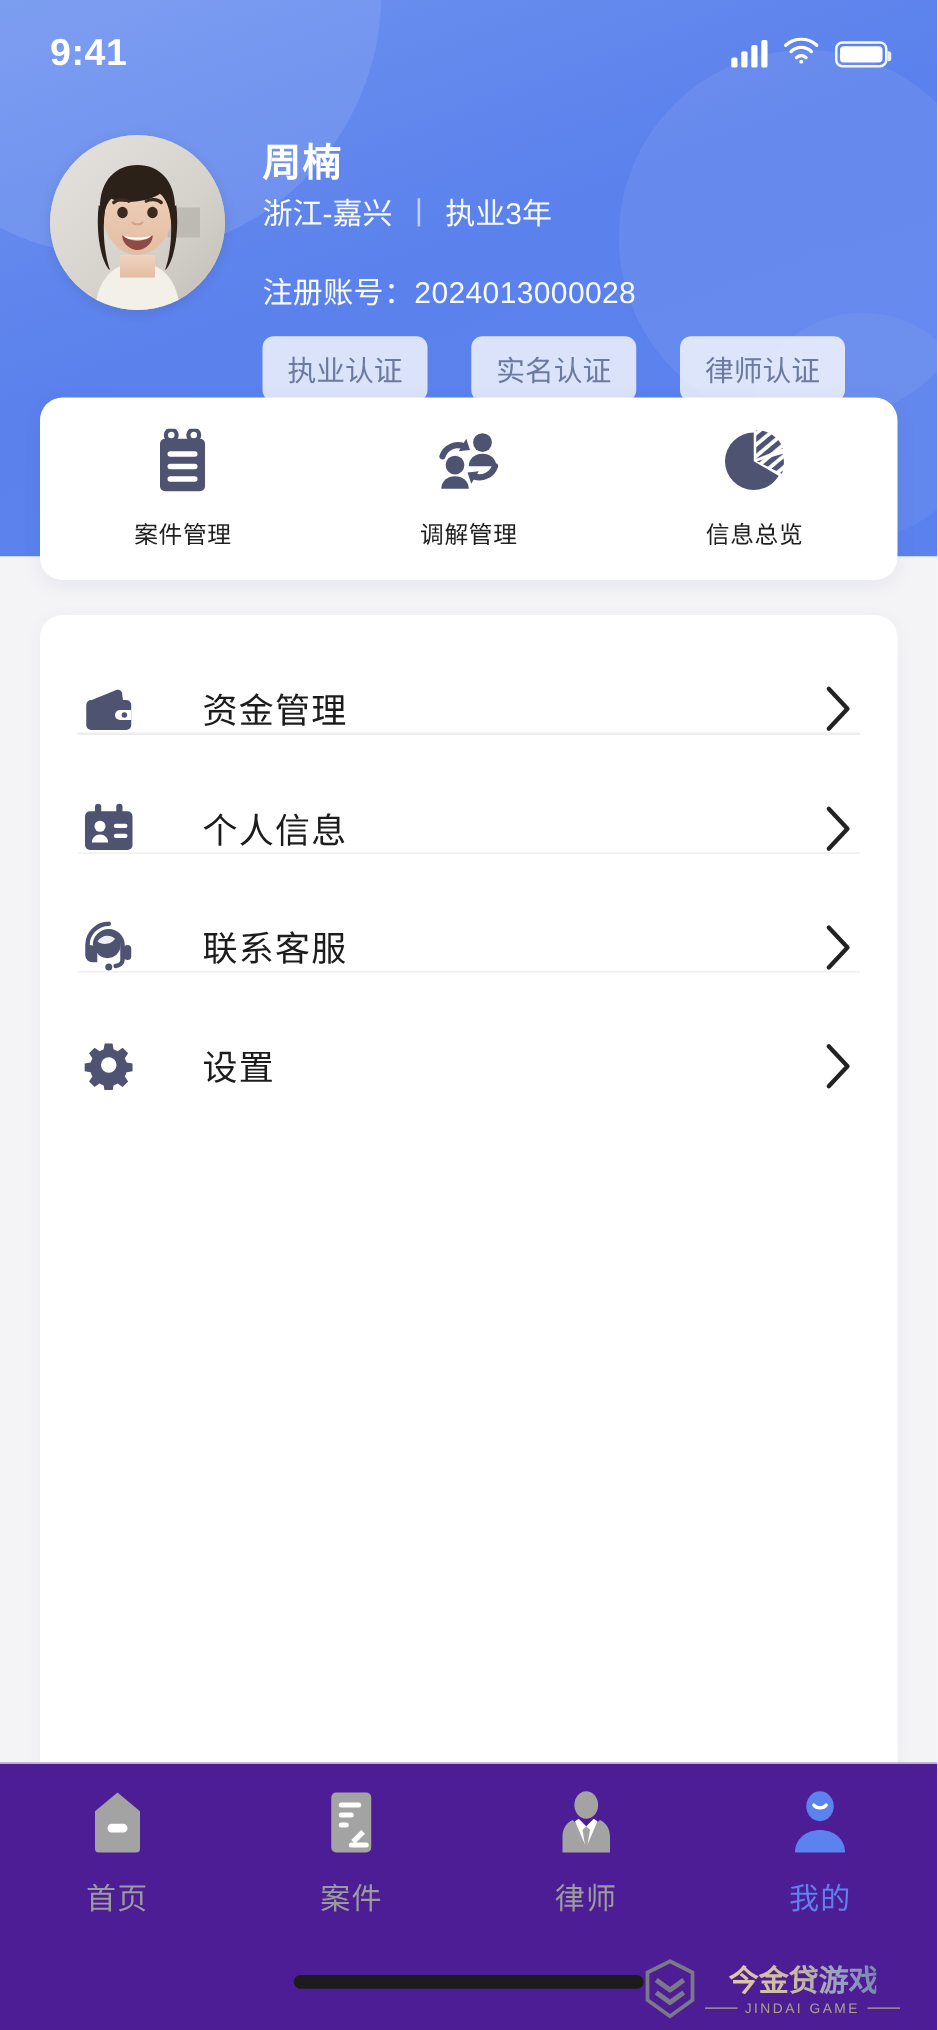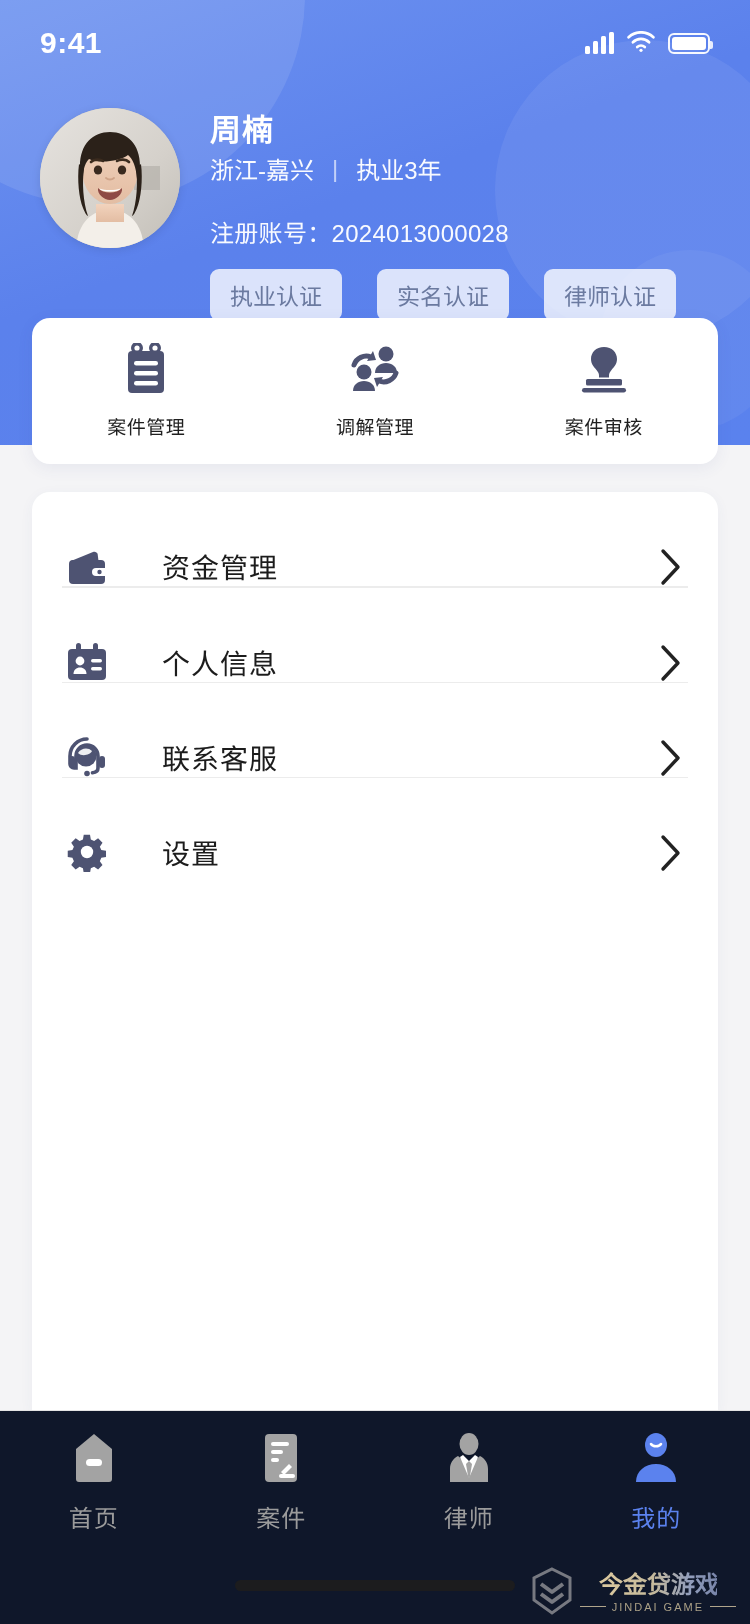--- a/index.html
+++ b/index.html
@@ -83,31 +83,31 @@
   }
   .mrow { height:94px; display:flex; align-items:flex-end; position:relative;gap:24px; }
   .mrow .micon { width:54px; display:flex; align-items:center; justify-content:center; flex:0 0 auto; }
   .mrow .mlabel { margin-left:24px; font-size:28px; color:#1c1c1c; letter-spacing:1px; flex:1; }
   .chev { width:22px; height:38px; flex:0 0 auto; margin-right:8px; }
   .divider { height:1px; background:#ececec; margin:0 2px; }
 
   
   .tabbar {
     position:absolute; left:0; bottom:0; width:750px; height:214px;
-    background:#0f172a; border-top:1px solid #e4e4e4; z-index:8;
+    background:#4c1d95; border-top:1px solid #e4e4e4; z-index:8;
   }
   .tabs { display:flex; height:146px; padding-top:16px; }
   .tab { flex:1; display:flex; flex-direction:column; align-items:center; }
   .tab .ticon { height:62px; display:flex; align-items:center; justify-content:center; }
   .tab .tlabel { margin-top:10px; font-size:24px; color:#9b9b9b; letter-spacing:1px; }
   .tab.active .tlabel { color:#5b82ee; }
   .homebar { position:absolute; left:50%; transform:translateX(-50%); bottom:33px; width:280px; height:11px; background:#1c1c1e; border-radius:6px; }
 
   
-  .watermark { position:absolute; right:14px; bottom:8px; display:flex; align-items:center; z-index:9; opacity:.95; }
+  .watermark { position:absolute; right:30px; bottom:8px; display:flex; align-items:center; z-index:9; opacity:.95; }
   .wm-text { display:flex; flex-direction:column; align-items:center; margin-left:6px; }
   .wm-sub { font-size:11px; letter-spacing:2px; color:#b4a88c; display:flex; align-items:center; gap:6px; margin-top:1px; }
   .wm-sub::before, .wm-sub::after { content:""; display:block; width:26px; height:1px; background:#b9ad92; }
 </style>
 </head>
 <body>
 
 <div class="phone">
 
   <div class="header">
@@ -211,31 +211,37 @@
           <path d="M5 48c0-6.2 5-10 11-10s11 3.8 11 10z" fill="#4e5372"></path>
           <path d="M6 22a13 13 0 0 1 17-8" stroke="#4e5372" stroke-width="5" fill="none" stroke-linecap="round"></path>
           <path d="M25 8l3 9-9 1z" fill="#4e5372"></path>
           <path d="M48 30a13 13 0 0 1-17 8" stroke="#4e5372" stroke-width="5" fill="none" stroke-linecap="round"></path>
           <path d="M29 44l-3-9 9-1z" fill="#4e5372"></path>
         </svg>
       </span>
       <span class="qlabel">调解管理</span>
     </div>
 
+
     <div class="quick">
       <span class="qicon">
         <svg width="50" height="52" viewBox="0 0 50 52">
-          <path d="M25 4c8 0 13 5.5 13 12 0 5-3 8-5.5 11-1.6 1.9-2.5 3.6-2.5 5.5v2h-10v-2c0-1.9-.9-3.6-2.5-5.5C15 24 12 21 12 16c0-6.5 5-12 13-12z" fill="#4e5372"></path>
-          <rect x="7" y="36" width="36" height="6.5" rx="1.6" fill="#4e5372"></rect>
-          <rect x="3" y="45" width="44" height="4.4" rx="2.2" fill="#4e5372"></rect>
-        </svg>
-      </span>
-      <span class="qlabel">案件审核</span>
-    </div>
-
+          <defs>
+            <pattern id="hatch" width="7" height="7" patternUnits="userSpaceOnUse" patternTransform="rotate(-40)">
+              <rect width="7" height="7" fill="#fff"></rect>
+              <rect width="7" height="4" fill="#4e5372"></rect>
+            </pattern>
+          </defs>
+          <path d="M24 26V3A23 23 0 0 0 24 49a23 23 0 0 0 19.9-11.5z" fill="#4e5372"></path>
+          <path d="M26 24V1a23 23 0 0 1 21.5 14.5z" fill="url(#hatch)"></path>
+          <path d="M26.5 26l20 10A23 23 0 0 0 48 25a23 23 0 0 0-.6-5z" fill="url(#hatch)"></path>
+        </svg>
+      </span>
+      <span class="qlabel">信息总览</span>
+    </div>
   </div>
 
   <div class="menucard">
 
     <div class="mrow">
       <span class="micon">
         <svg width="40" height="38" viewBox="0 0 40 38">
           <path d="M4 13L26 4c2-.8 4 .2 4.6 2l.9 7z" fill="#4e5372"></path>
           <rect x="2" y="12" width="36" height="24" rx="4" fill="#4e5372"></rect>
           <path d="M38 20h-9a4 4 0 0 0 0 8h9z" fill="#fff"></path>

